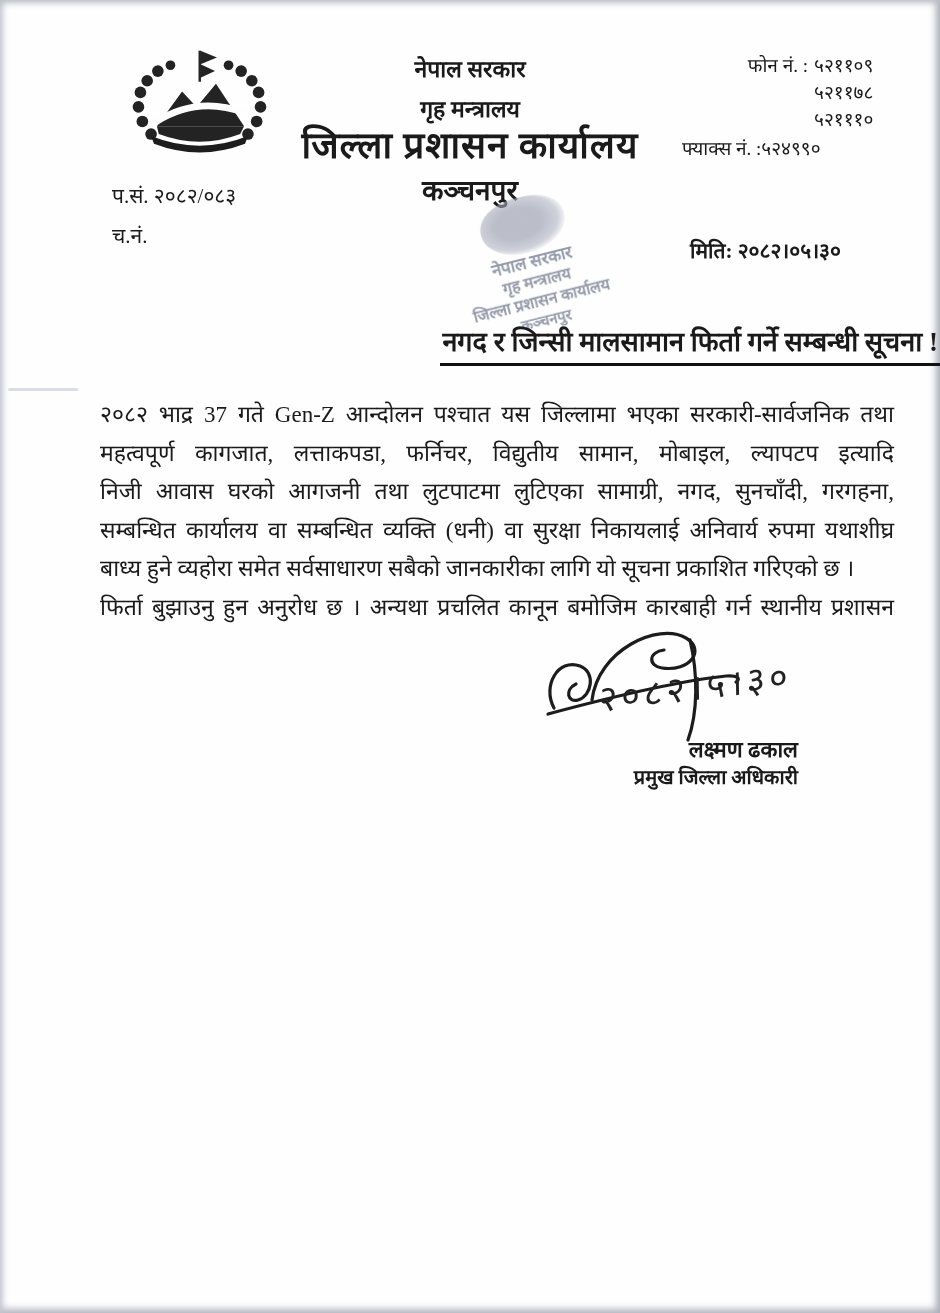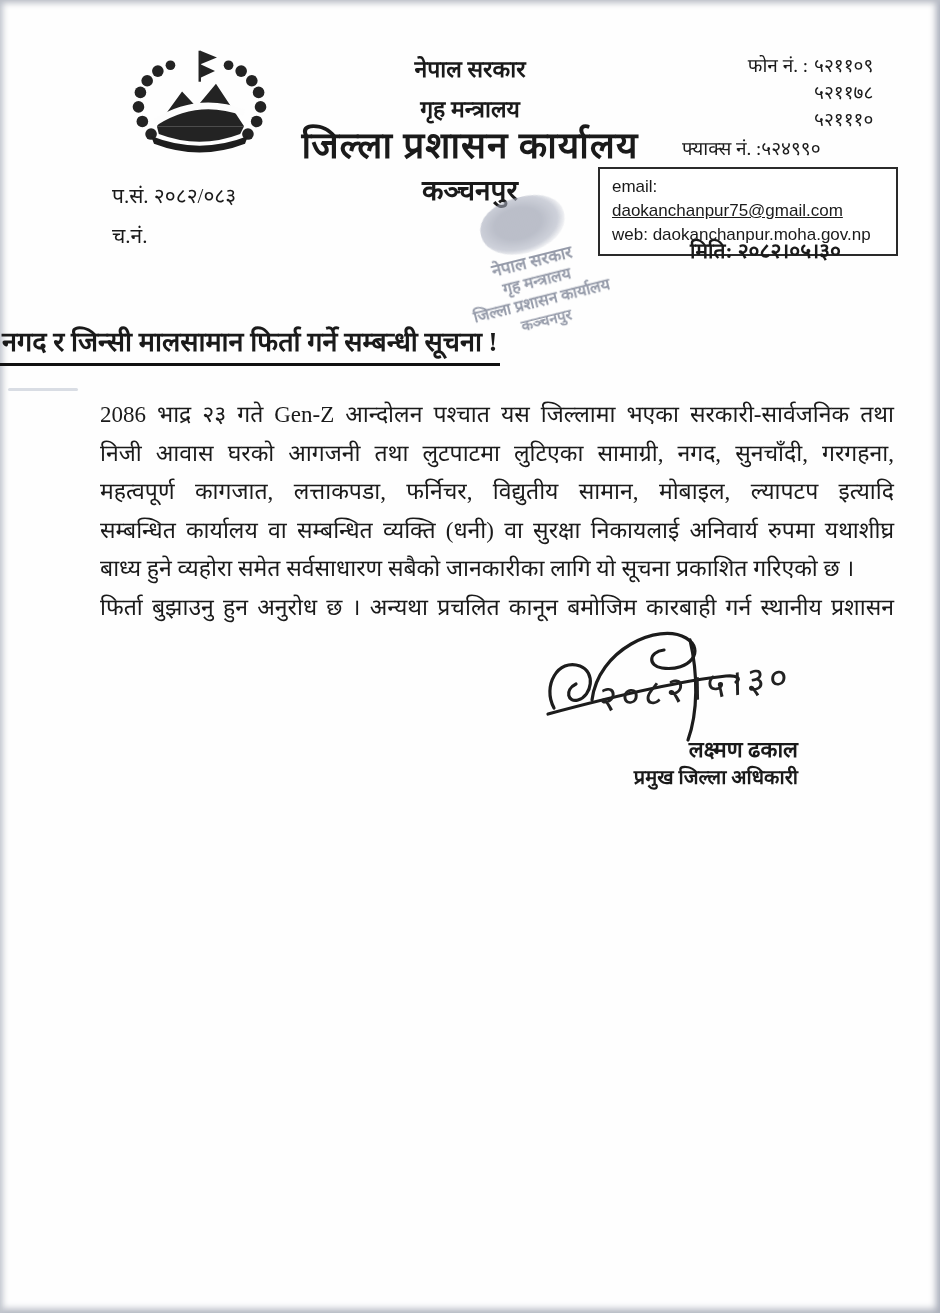--- a/index.html
+++ b/index.html
@@ -41,21 +41,21 @@
     left:428px;top:196px;width:210px;height:140px;
     transform:rotate(-14deg);
     color:#7b8294;opacity:.8;filter:blur(.4px);
     text-align:center;font-weight:bold;line-height:20px;
   }
   .stamp .blob{margin:0 auto;width:86px;height:56px;border-radius:50% 45% 55% 50%;
     background:radial-gradient(ellipse at 45% 45%, #8d93a5 0 35%, #aeb3c2 60%, transparent 75%);
     opacity:.75;}
   .stamp .s1{font-size:17px;} .stamp .s2{font-size:16px;} .stamp .s3{font-size:16px;} .stamp .s4{font-size:15px;}
   
-  .notice-title-wrap{left:0;top:322px;width:100%;text-align:left;}
+  .notice-title-wrap{left:0;top:322px;width:100%;text-align:right;}
   .notice-title{display:inline-block;font-size:27px;font-weight:bold;
     border-bottom:3px solid #111;padding:0 2px 4px 2px;}
   .body-text{left:100px;top:396px;width:794px;font-size:23px;line-height:38.5px;}
   .body-line{text-align:justify;text-align-last:justify;}
   .body-line.last{text-align-last:left;}
   
   .sig-svg{left:540px;top:616px;width:270px;height:130px;}
   .hand-date{left:598px;top:662px;font-size:36px;color:#222;
     transform:rotate(-7deg) skewX(-6deg);letter-spacing:4px;white-space:nowrap;}
   .sign-block{left:528px;top:736px;width:270px;text-align:right;font-weight:bold;}
@@ -114,47 +114,39 @@
         <span class="nums">५२१११०</span>
       </div>
     <div class="fax-row">फ्याक्स नं. :५२४९९०</div>
   </div>
 
   <div class="abs refs">
     <div>प.सं. २०८२/०८३</div>
     <div>च.नं.</div>
   </div>
 
-  <div class="abs email-box">
-    <div>
-      <span>email: </span><span class="lnk">daokanchanpur75@gmail.com</span>
-    </div>
-    <div>
-      <span>web: </span><span>daokanchanpur.moha.gov.np</span>
-    </div>
-  </div>
 
   <div class="abs date-line">मिति: २०८२।०५।३०</div>
 
   <div class="abs stamp">
     <div class="blob"></div>
     <div class="s1">नेपाल सरकार</div>
     <div class="s2">गृह मन्त्रालय</div>
     <div class="s3">जिल्ला प्रशासन कार्यालय</div>
     <div class="s4">कञ्चनपुर</div>
   </div>
 
   <div class="abs notice-title-wrap">
     <span class="notice-title">नगद र जिन्सी मालसामान फिर्ता गर्ने सम्बन्धी सूचना !</span>
   </div>
 
   <div class="abs body-text">
-    <div class="body-line">2086 भाद्र २३ गते Gen-Z आन्दोलन पश्चात यस जिल्लामा भएका सरकारी-सार्वजनिक तथा</div>
+    <div class="body-line">२०८२ भाद्र 37 गते Gen-Z आन्दोलन पश्चात यस जिल्लामा भएका सरकारी-सार्वजनिक तथा</div>
+    <div class="body-line">महत्वपूर्ण कागजात, लत्ताकपडा, फर्निचर, विद्युतीय सामान, मोबाइल, ल्यापटप इत्यादि</div>
     <div class="body-line">निजी आवास घरको आगजनी तथा लुटपाटमा लुटिएका सामाग्री, नगद, सुनचाँदी, गरगहना,</div>
-    <div class="body-line">महत्वपूर्ण कागजात, लत्ताकपडा, फर्निचर, विद्युतीय सामान, मोबाइल, ल्यापटप इत्यादि</div>
     <div class="body-line">सम्बन्धित कार्यालय वा सम्बन्धित व्यक्ति (धनी) वा सुरक्षा निकायलाई अनिवार्य रुपमा यथाशीघ्र</div>
     <div class="body-line last">बाध्य हुने व्यहोरा समेत सर्वसाधारण सबैको जानकारीका लागि यो सूचना प्रकाशित गरिएको छ ।</div>
     <div class="body-line">फिर्ता बुझाउनु हुन अनुरोध छ । अन्यथा प्रचलित कानून बमोजिम कारबाही गर्न स्थानीय प्रशासन</div>
   </div>
 
   <svg class="abs sig-svg" viewBox="0 0 270 130">
     <g fill="none" stroke="#1c1c1c" stroke-width="3.2" stroke-linecap="round">
       <path d="M14 92 C2 70 18 42 40 50 C56 56 52 80 38 84 C28 87 24 74 36 68"></path>
       <path d="M52 84 C58 34 118 6 146 22 C166 34 150 56 122 52 C108 50 108 36 124 34"></path>
       <path d="M8 98 C60 84 130 66 186 60 C196 59 202 62 196 66"></path>

